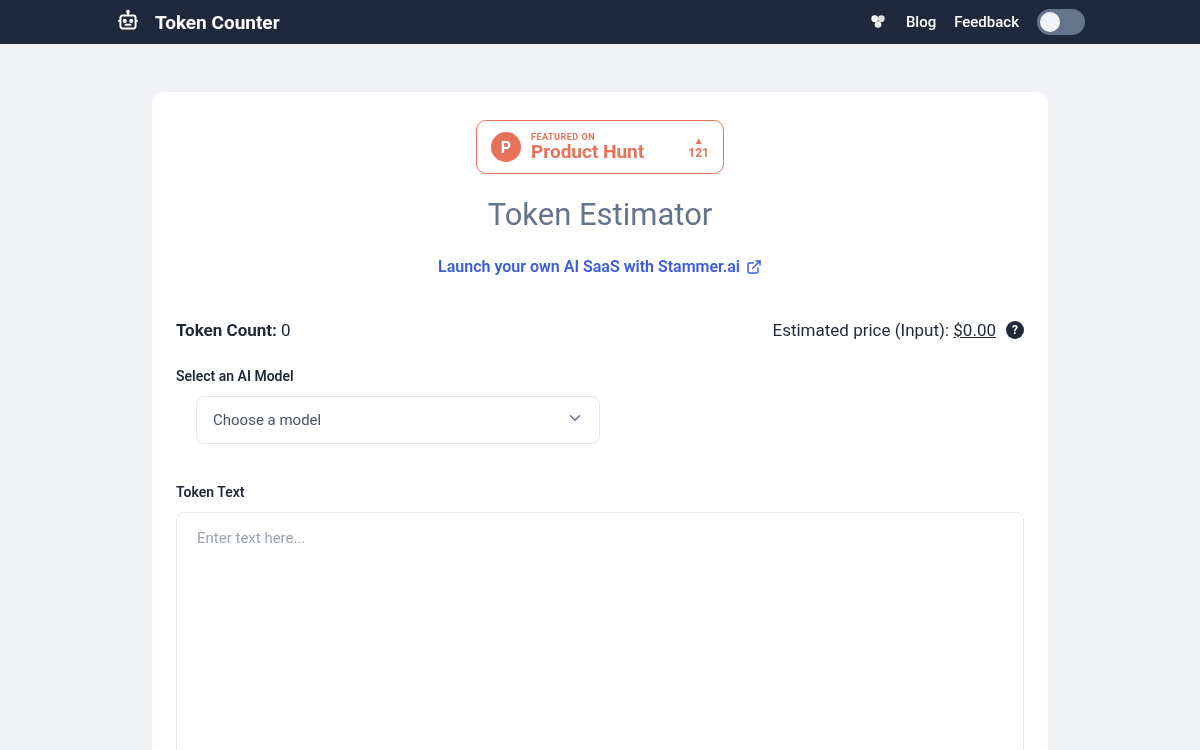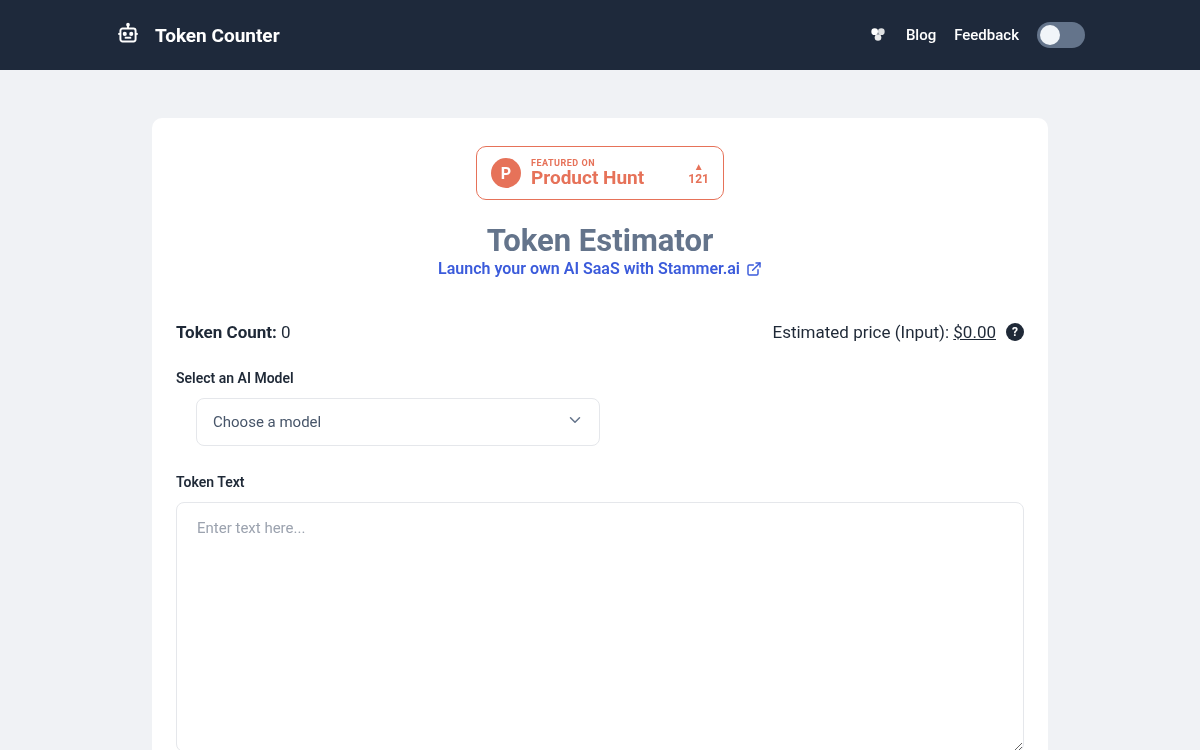--- a/index.html
+++ b/index.html
@@ -7,21 +7,21 @@
       padding: 0;
       box-sizing: border-box;
     }
     body {
       font-family: -apple-system, BlinkMacSystemFont, 'Segoe UI', Roboto, Helvetica, Arial, sans-serif;
       background: #f0f2f5;
       color: #1f2937;
     }
     .header {
       background: #1e293b;
-      height: 70px;
+      height: 44px;
       display: flex;
       align-items: center;
       justify-content: space-between;
       padding: 0 115px 0 115px;
     }
     .header-left {
       display: flex;
       align-items: center;
       gap: 14px;
     }
@@ -127,22 +127,23 @@
     .ph-arrow {
       font-size: 10px;
     }
     .ph-count {
       font-size: 12px;
       font-weight: 700;
     }
     .page-title {
       text-align: center;
       font-size: 31px;
-      font-weight: 700;
+      font-weight: 400;
       color: #64748b;
+      margin-bottom: 24px;
     }
     .launch-link {
       display: flex;
       align-items: center;
       justify-content: center;
       gap: 6px;
       color: #3b5bdb;
       font-size: 16px;
       font-weight: 600;
       cursor: pointer;
@@ -197,21 +198,21 @@
     .form-label {
       font-size: 14px;
       font-weight: 600;
       color: #1f2937;
       margin-bottom: 12px;
       display: block;
     }
     .select-wrapper {
       position: relative;
       width: 424px;
-      margin-bottom: 28px;
+      margin-bottom: 40px;
       padding-left: 20px;
     }
     .model-select {
       width: 100%;
       height: 48px;
       border: 1px solid #e5e7eb;
       border-radius: 8px;
       padding: 0 16px;
       font-size: 15px;
       color: #475569;

